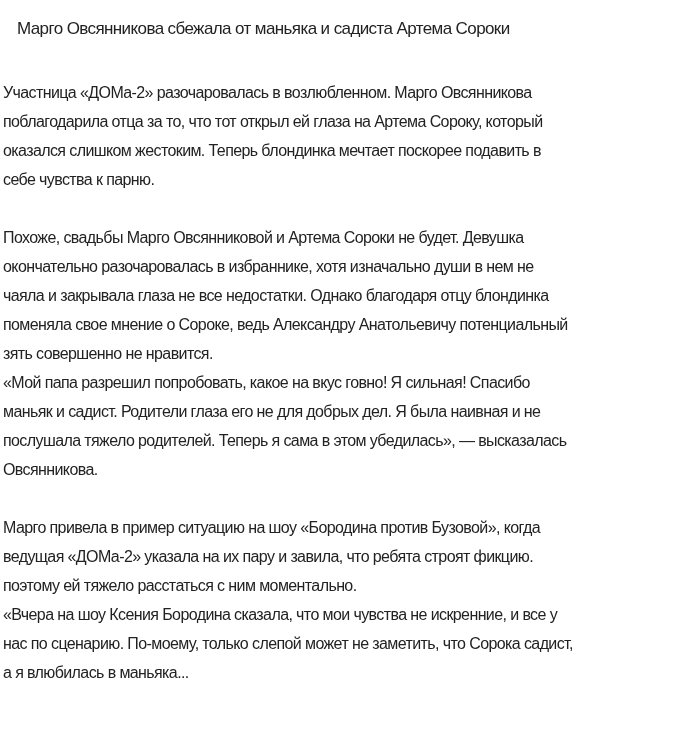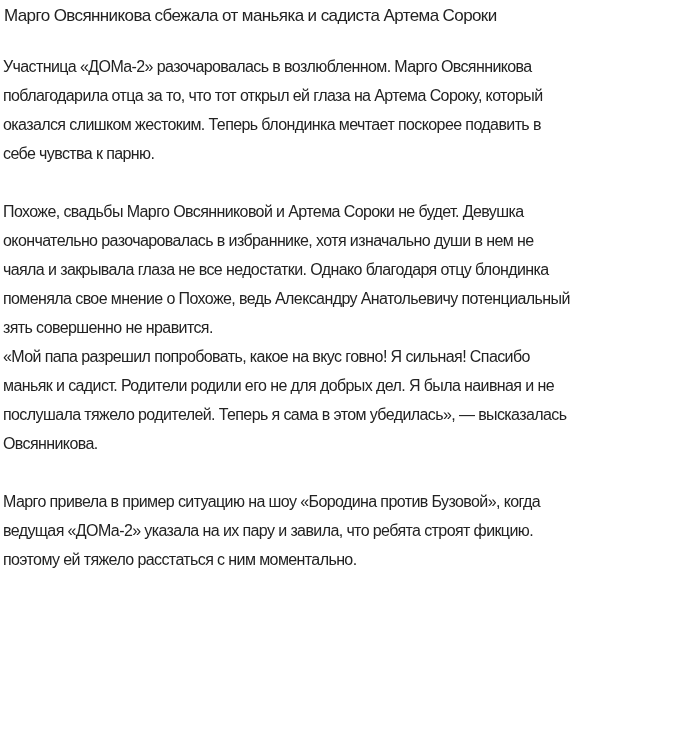--- a/index.html
+++ b/index.html
@@ -15,21 +15,21 @@
       font-family: "Liberation Sans", "DejaVu Sans", sans-serif;
       color: #222222;
     }
     .article {
       position: absolute;
       left: 3px;
       top: 0;
       width: 696px;
     }
     .title {
-      margin: 1px;
+      margin: 14px;
       padding-top: 2px;
       font-size: 17px;
       font-weight: normal;
       line-height: 26px;
       letter-spacing: -0.6px;
       white-space: nowrap;
     }
     .para {
       margin: 0;
       font-size: 16px;
@@ -58,35 +58,40 @@
     <span class="line">оказался слишком жестоким. Теперь блондинка мечтает поскорее подавить в</span>
     <span class="line">себе чувства к парню.</span>
   </p>
 
   <div class="gap" style="height:29px"></div>
 
   <p class="para">
     <span class="line">Похоже, свадьбы Марго Овсянниковой и Артема Сороки не будет. Девушка</span>
     <span class="line">окончательно разочаровалась в избраннике, хотя изначально души в нем не</span>
     <span class="line">чаяла и закрывала глаза не все недостатки. Однако благодаря отцу блондинка</span>
-    <span class="line">поменяла свое мнение о Похоже, ведь Александру Анатольевичу потенциальный</span>
+    <span class="line">поменяла свое мнение о Сороке, ведь Александру Анатольевичу потенциальный</span>
     <span class="line">зять совершенно не нравится.</span>
   </p>
 
   <p class="para">
     <span class="line">«Мой папа разрешил попробовать, какое на вкус говно! Я сильная! Спасибо</span>
-    <span class="line">маньяк и садист. Родители родили его не для добрых дел. Я была наивная и не</span>
+    <span class="line">маньяк и садист. Родители глаза его не для добрых дел. Я была наивная и не</span>
     <span class="line">послушала тяжело родителей. Теперь я сама в этом убедилась», — высказалась</span>
     <span class="line">Овсянникова.</span>
   </p>
 
   <div class="gap" style="height:29px"></div>
 
   <p class="para">
     <span class="line">Марго привела в пример ситуацию на шоу «Бородина против Бузовой», когда</span>
     <span class="line">ведущая «ДОМа-2» указала на их пару и завила, что ребята строят фикцию.</span>
     <span class="line">поэтому ей тяжело расстаться с ним моментально.</span>
   </p>
 
+  <p class="para">
+    <span class="line">«Вчера на шоу Ксения Бородина сказала, что мои чувства не искренние, и все у</span>
+    <span class="line">нас по сценарию. По-моему, только слепой может не заметить, что Сорока садист,</span>
+    <span class="line">а я влюбилась в маньяка...</span>
+  </p>
 
   <div class="gap" style="height:29px"></div>
 
 </div>
 
 </body></html>

